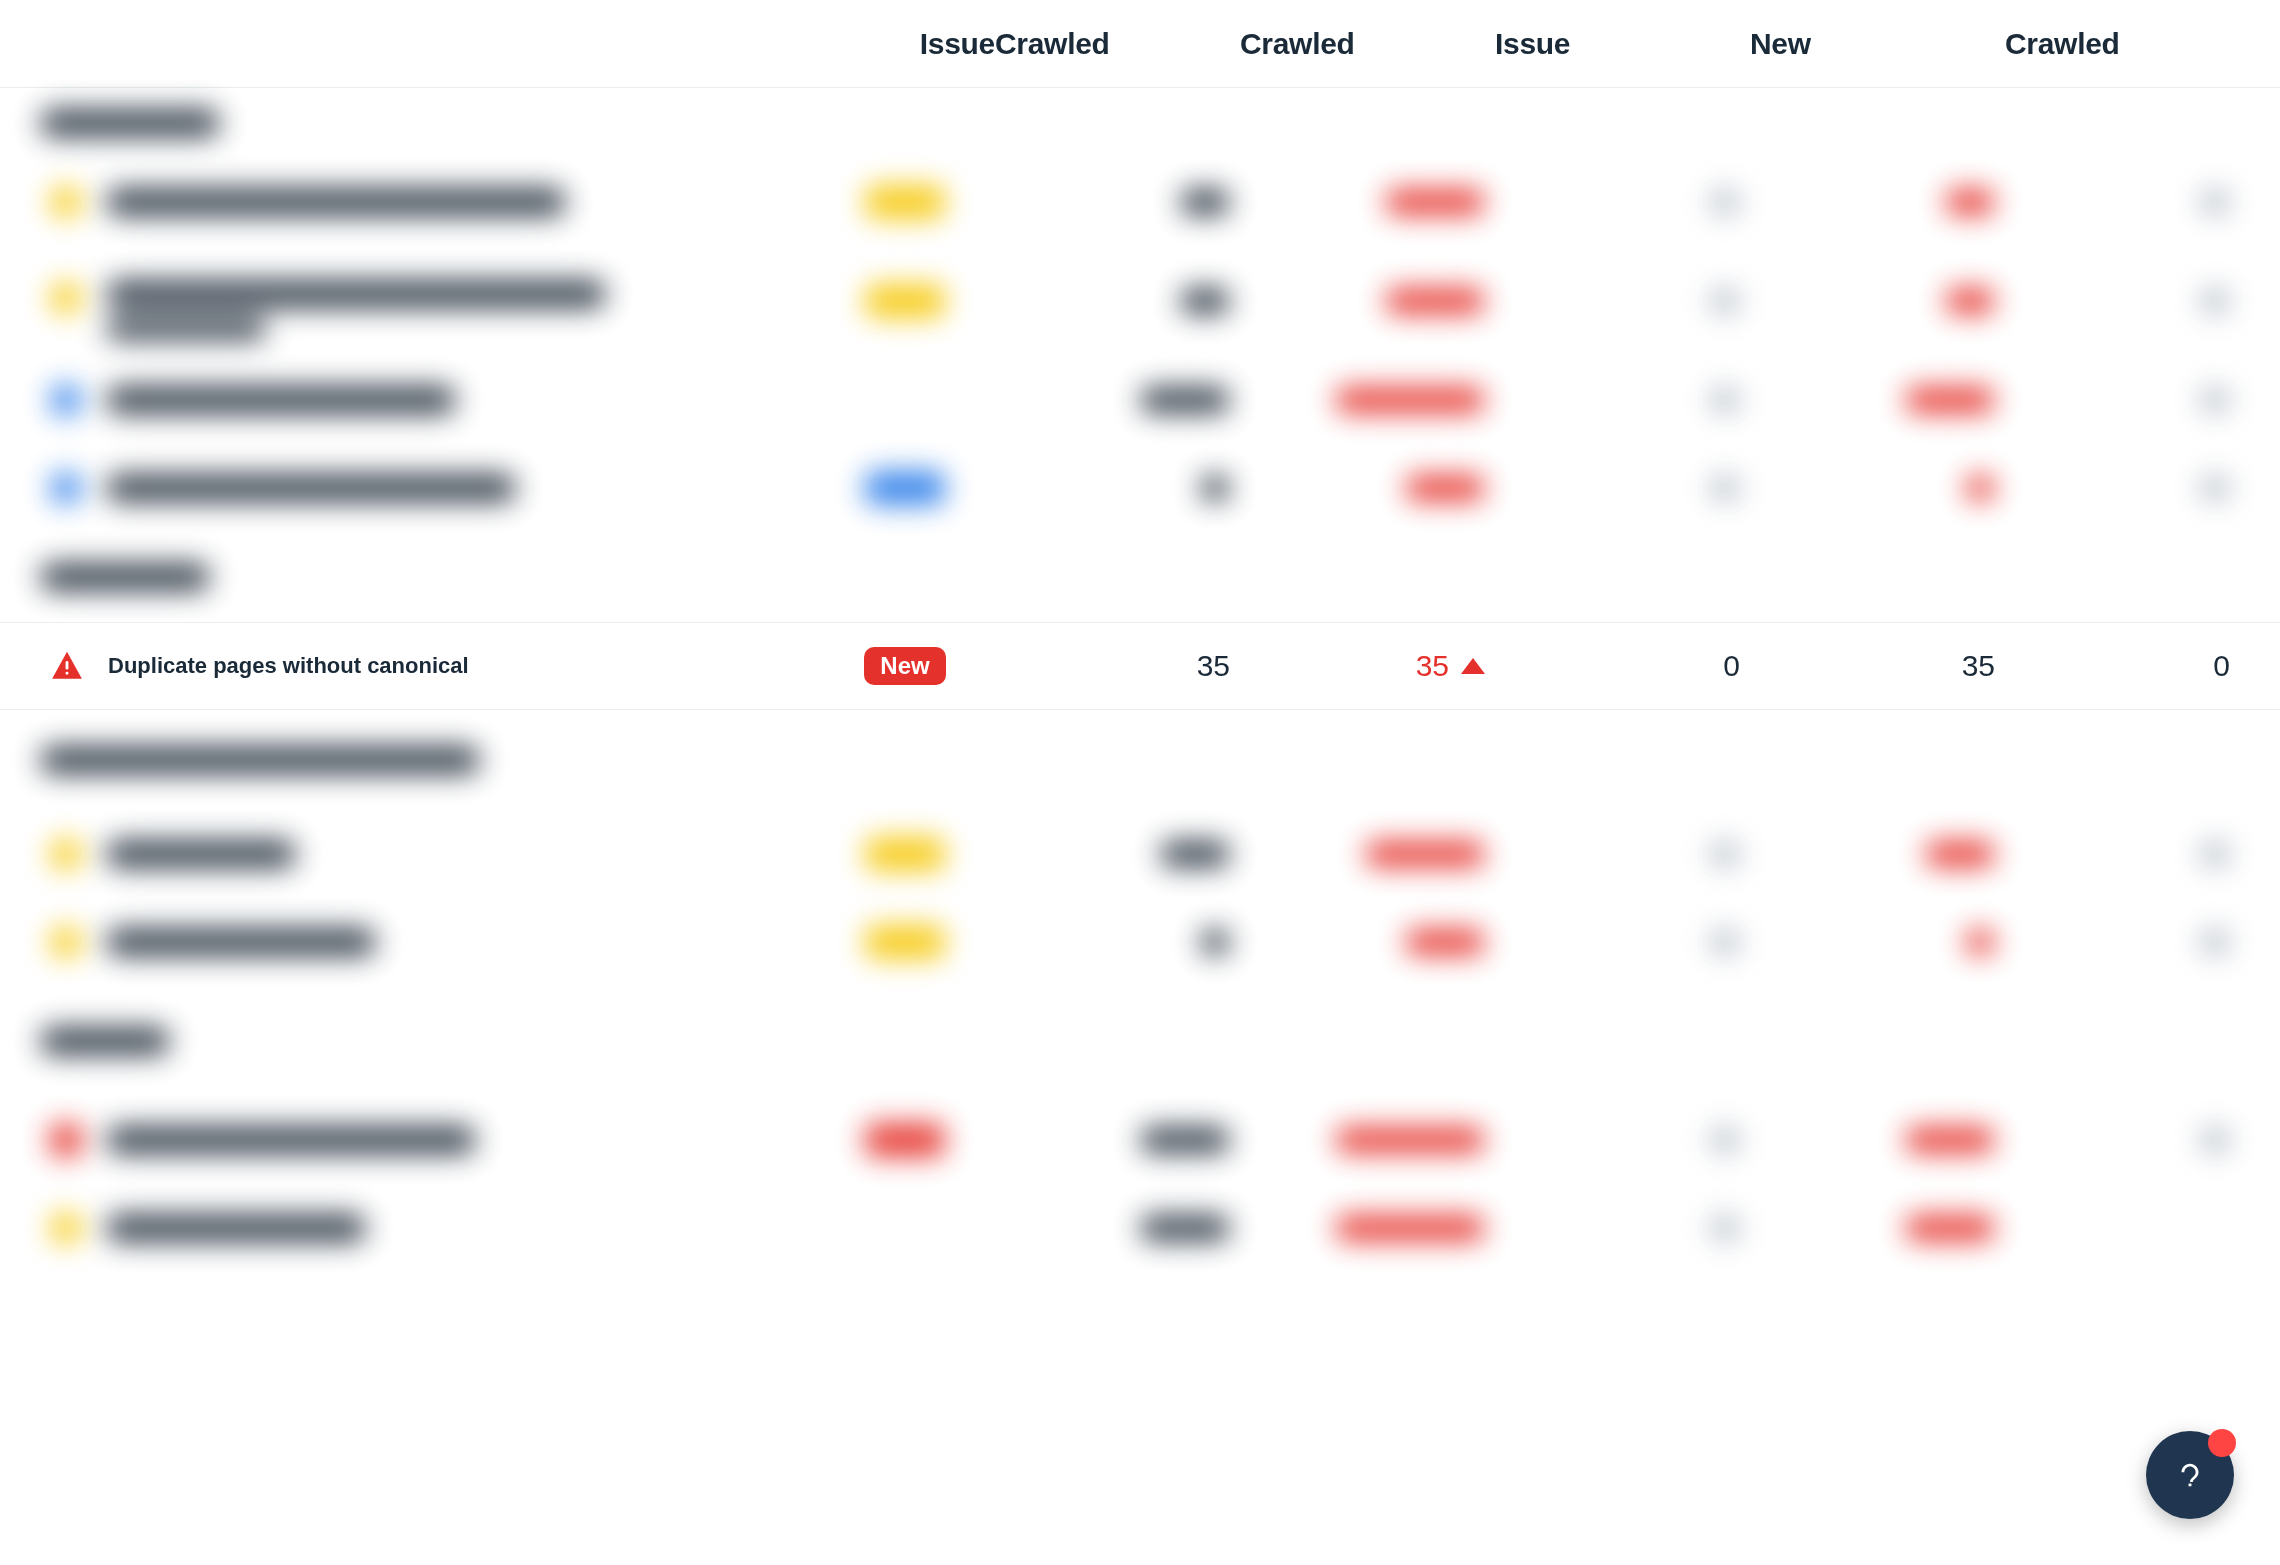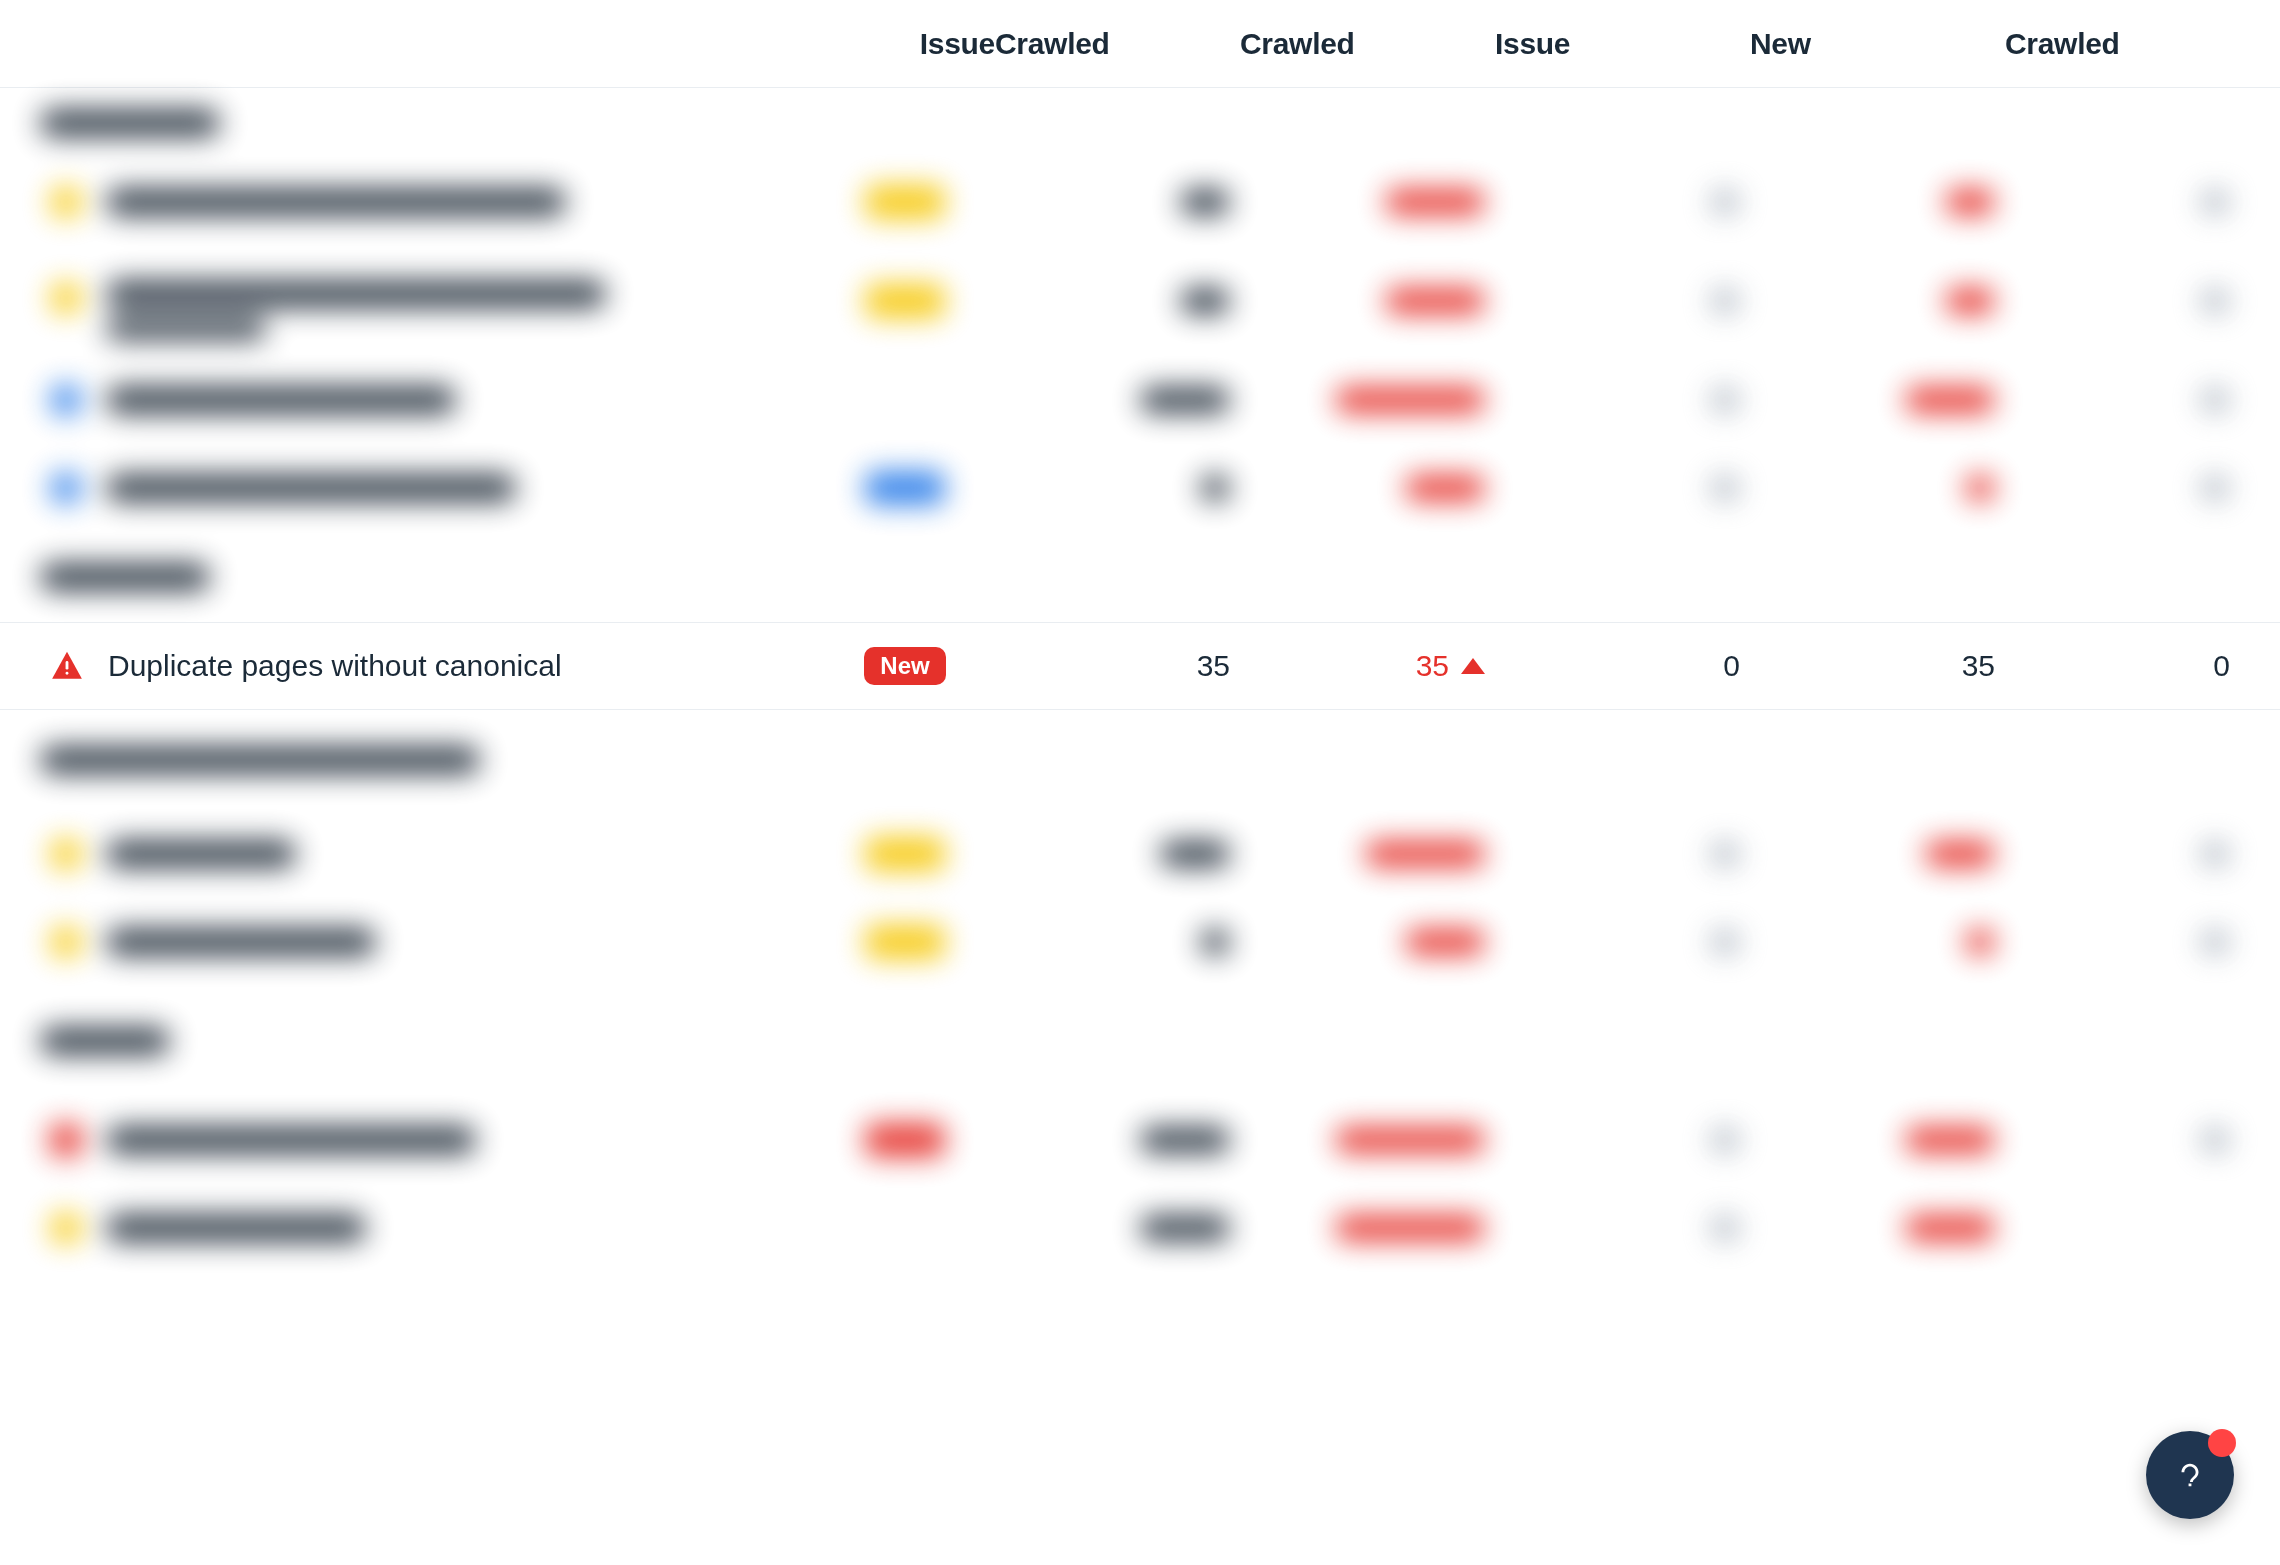--- a/index.html
+++ b/index.html
@@ -43,21 +43,21 @@
   .stub-red{background:#e5312b;}
   .stub-dark{background:#2a3542;}
   .stub-grey{background:#b4bcc6;}
 
   .tri{width:32px;height:32px;border-radius:6px;margin-right:24px;flex:none;}
 
   
   .focus-row{height:var(--row-h);border-top:1px solid var(--border);border-bottom:1px solid var(--border);background:var(--bg);position:relative;}
   .focus-row .cell{color:var(--text);}
   .focus-row .warning-icon{width:34px;height:34px;margin-right:24px;flex:none;}
-  .focus-row .issue-text{font-size:30px;color:var(--text);}
+  .focus-row .issue-text{font-size:22px;color:var(--text);font-weight:bold;}
   .pill{display:inline-flex;align-items:center;justify-content:center;height:38px;padding:0 16px;border-radius:10px;background:var(--red);color:#fff;font-size:24px;font-weight:600;}
   .change-cell{color:var(--red);font-weight:500;display:flex;align-items:center;gap:12px;}
   .caret-up{width:0;height:0;border-left:12px solid transparent;border-right:12px solid transparent;border-bottom:16px solid var(--red);}
   .num-dark{color:var(--text);}
   .num-red{color:var(--red);}
   .num-muted{color:var(--muted);}
 
   
   .fab{position:absolute;right:46px;bottom:46px;width:88px;height:88px;border-radius:50%;background:#1f3550;display:flex;align-items:center;justify-content:center;box-shadow:0 6px 20px rgba(0,0,0,0.25);}
   .fab svg{width:34px;height:34px;}

